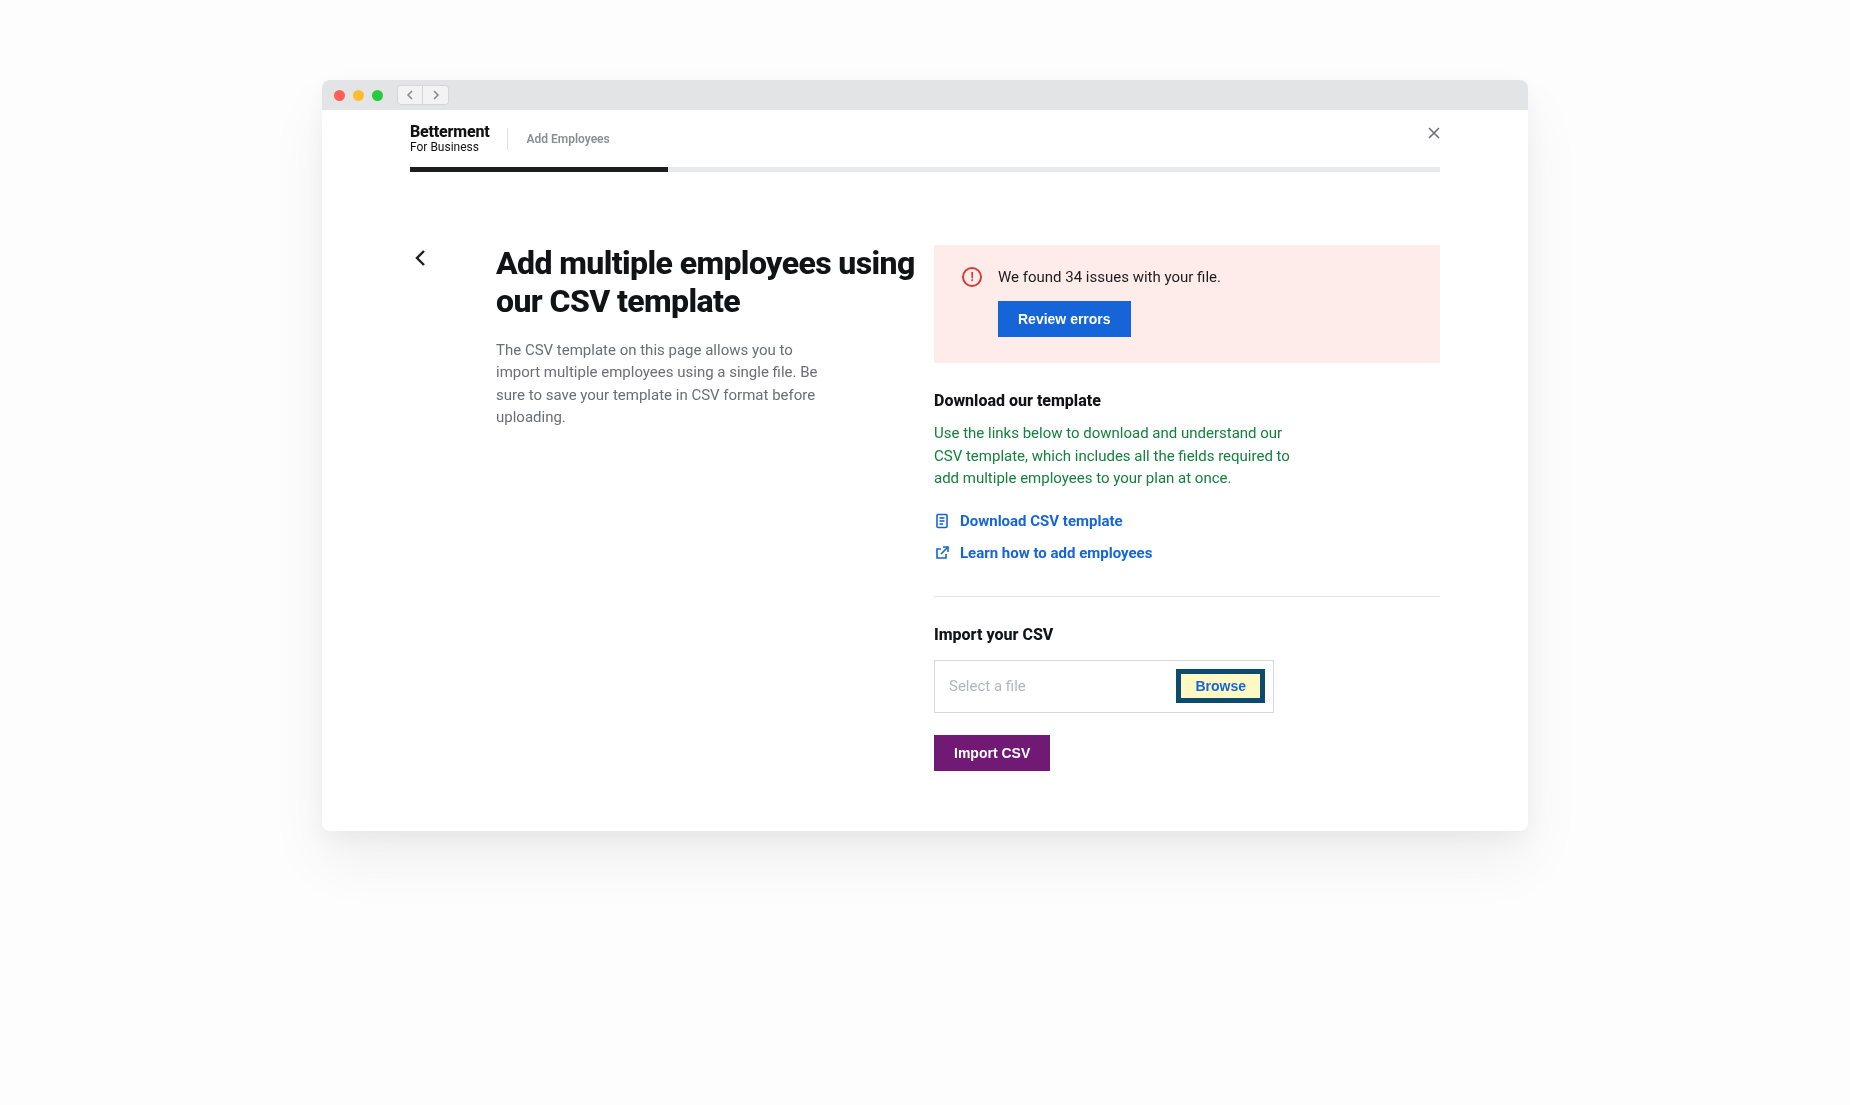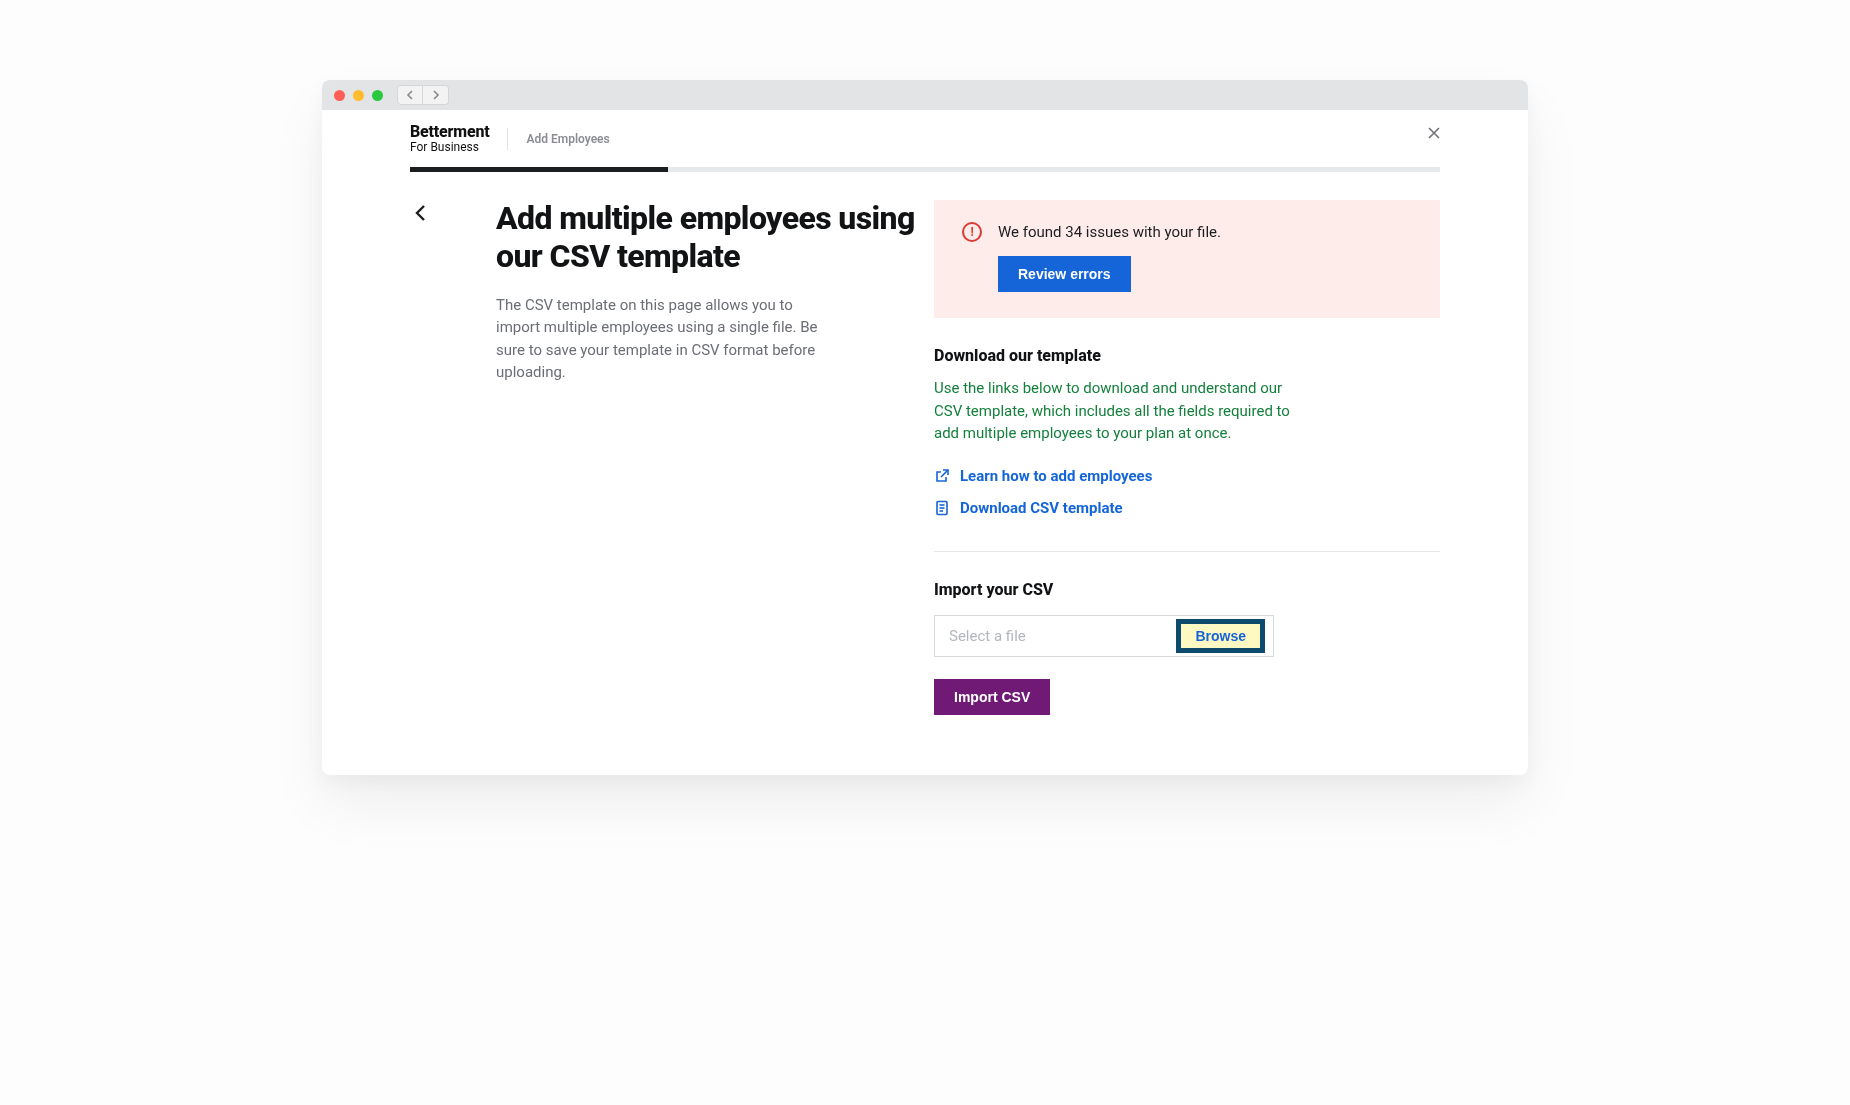--- a/index.html
+++ b/index.html
@@ -79,20 +79,21 @@
   .progress-fill {
     height: 100%;
     width: 25%;
     background: #1c1d1f;
   }
   
   .content {
     padding: 28px 88px 60px 88px;
     display: grid;
     grid-template-columns: 86px 1fr;
+    margin-top: 45px;
   }
   .backcol { }
   .backbtn {
     background: none; border: none; cursor: pointer;
     color: #1c1d1f; padding: 4px;
   }
   .maincols {
     display: grid;
     grid-template-columns: 420px 1fr;
     column-gap: 18px;
@@ -155,21 +156,21 @@
     display: flex; align-items: center; gap: 10px;
     color: #1565d8; font-weight: 700; font-size: 15px;
     text-decoration: none; cursor: pointer;
   }
   .linkrow svg { flex: 0 0 16px; }
   .divider { margin-top: 34px; height: 1px; background: #e6e7e9; }
   
   .filefield {
     margin-top: 16px;
     border: 1px solid #d6d8dc;
-    height: 42px;
+    height: 53px;
     display: flex; align-items: center;
     padding: 0 8px 0 14px;
     max-width: 340px;
     gap: 10px;
   }
   .fileplaceholder {
     flex: 1;
     color: #b3b6bb;
     font-size: 15px;
   }
@@ -252,37 +253,37 @@
             </div>
             <div class="alert-action">
               <button class="btn-primary">Review errors</button>
             </div>
           </div>
 
           <div class="section">
             <h3>Download our template</h3>
             <p class="body">Use the links below to download and understand our CSV template, which includes all the fields required to add multiple employees to your plan at once.</p>
             <div class="linklist">
-              <a class="linkrow">
-                <svg width="16" height="16" viewBox="0 0 16 16" fill="none" stroke="#1565d8" stroke-width="1.6">
-                  <path d="M12 9 V13 H3 V4 H7"></path>
-                  <path d="M9 2 H14 V7"></path>
-                  <path d="M14 2 L7 9"></path>
-                </svg>
-                <span>Learn how to add employees</span>
-              </a>
               <a class="linkrow">
                 <svg width="16" height="16" viewBox="0 0 16 16" fill="none" stroke="#1565d8" stroke-width="1.6">
                   <rect x="3" y="1.5" width="10" height="13" rx="1"></rect>
                   <line x1="5.5" y1="5" x2="10.5" y2="5"></line>
                   <line x1="5.5" y1="8" x2="10.5" y2="8"></line>
                   <line x1="5.5" y1="11" x2="9" y2="11"></line>
                 </svg>
                 <span>Download CSV template</span>
               </a>
+              <a class="linkrow">
+                <svg width="16" height="16" viewBox="0 0 16 16" fill="none" stroke="#1565d8" stroke-width="1.6">
+                  <path d="M12 9 V13 H3 V4 H7"></path>
+                  <path d="M9 2 H14 V7"></path>
+                  <path d="M14 2 L7 9"></path>
+                </svg>
+                <span>Learn how to add employees</span>
+              </a>
             </div>
           </div>
 
           <div class="divider"></div>
 
           <div class="section">
             <h3>Import your CSV</h3>
             <div class="filefield">
               <div class="fileplaceholder">Select a file</div>
               <button class="browsebtn">Browse</button>

